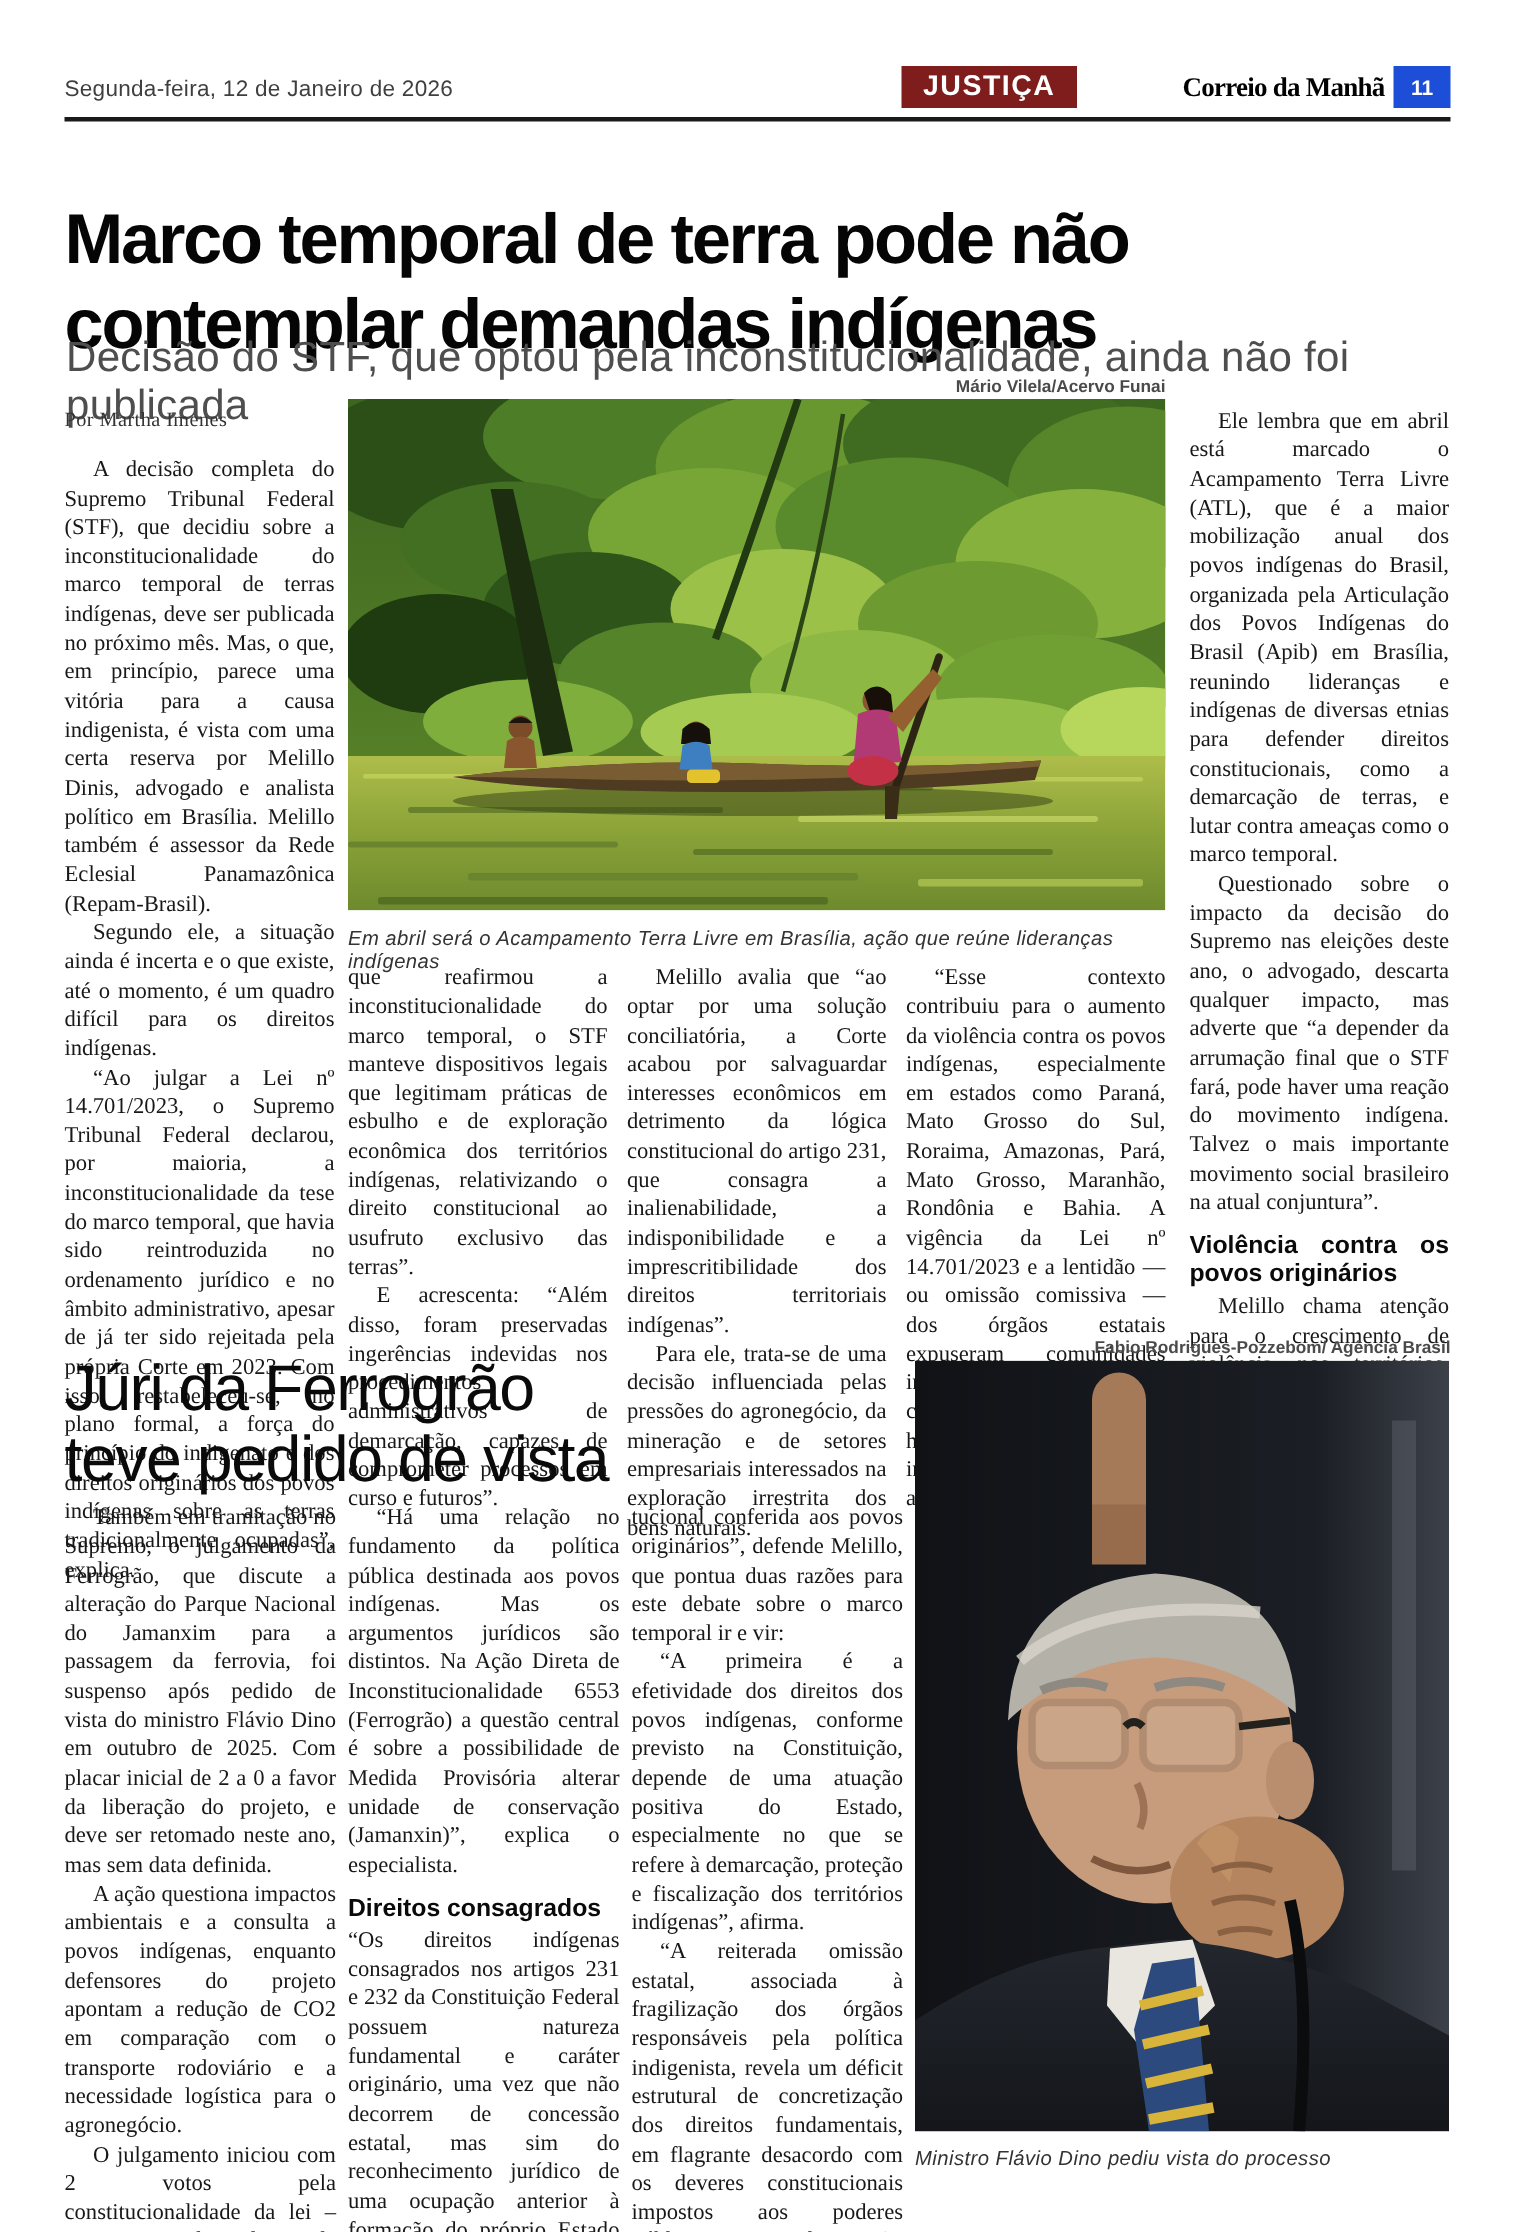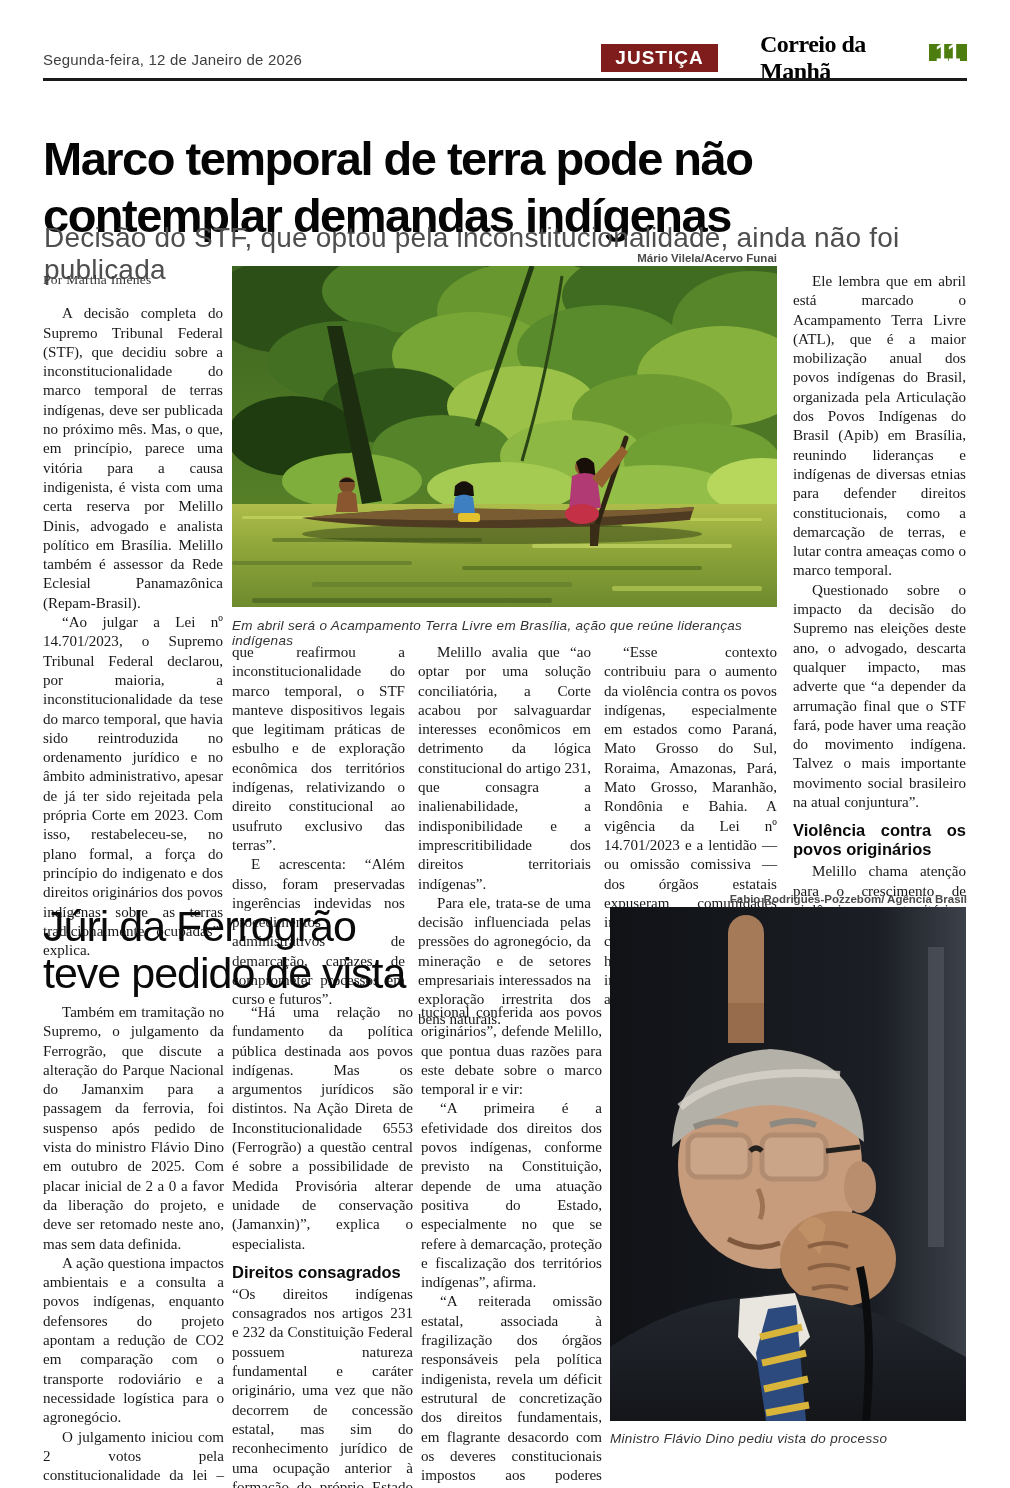--- a/index.html
+++ b/index.html
@@ -5,24 +5,24 @@
   html,body{margin:0;padding:0;background:#ffffff;}
   .page{position:relative;width:1010px;height:1488px;background:#ffffff;overflow:hidden;
         font-family:"Liberation Serif",serif;color:#1b1b1b;}
   
   .date{position:absolute;left:43px;top:51px;font-family:"Liberation Sans",sans-serif;
         font-size:15px;color:#3f3f3f;letter-spacing:.2px;}
   .section-tag{position:absolute;left:601px;top:44px;width:117px;height:28px;background:#7f1d1d;
         color:#fff;font-family:"Liberation Sans",sans-serif;font-weight:bold;font-size:19px;
         display:flex;align-items:center;justify-content:center;letter-spacing:1px;}
   .masthead{position:absolute;left:760px;top:44px;width:163px;height:28px;
-        font-family:"Liberation Serif",serif;font-weight:bold;font-size:24px;color:#000;
+        font-family:"Liberation Serif",serif;font-weight:bold;font-size:18px;color:#000;
         display:flex;align-items:center;justify-content:flex-end;letter-spacing:-.5px;}
-  .page-num{position:absolute;left:929px;top:44px;width:38px;height:17px;background:#4d7c0f;color:#fff;
-        font-family:"Liberation Sans",sans-serif;font-weight:bold;font-size:24px;
+  .page-num{position:absolute;left:929px;top:44px;width:38px;height:28px;background:#1d4ed8;color:#fff;
+        font-family:"Liberation Sans",sans-serif;font-weight:bold;font-size:14px;
         display:flex;align-items:center;justify-content:center;}
   .header-rule{position:absolute;left:43px;top:78px;width:924px;height:3px;background:#1a1a1a;}
   
   .headline{position:absolute;left:43px;top:86px;width:935px;
         font-family:"Liberation Sans",sans-serif;font-weight:bold;font-size:47px;line-height:57px;
         letter-spacing:-1.5px;color:#050505;margin-top:44px;}
   .deck{position:absolute;left:44px;top:222px;width:930px;font-family:"Liberation Sans",sans-serif;
         font-size:28px;color:#4e4e4e;letter-spacing:.2px;}
   
   .body-col{font-size:15.1px;line-height:19.3px;text-align:justify;hyphens:auto;-webkit-hyphens:auto;
@@ -70,20 +70,21 @@
 
   <div class="headline">
     <span>Marco temporal de terra pode não</span><br>
     <span>contemplar demandas indígenas</span>
   </div>
   <div class="deck">Decisão do STF, que optou pela inconstitucionalidade, ainda não foi publicada</div>
 
   <div class="a1-col1 body-col">
     <div class="byline">Por Martha Imenes</div>
     <p>A decisão completa do Supremo Tribunal Federal (STF), que decidiu sobre a inconstitucionalidade do marco temporal de terras indígenas, deve ser publicada no próximo mês. Mas, o que, em princípio, parece uma vitória para a causa indigenista, é vista com uma certa reserva por Melillo Dinis, advogado e analista político em Brasília. Melillo também é assessor da Rede Eclesial Panamazônica (Repam-Brasil).</p>
+    <p>Segundo ele, a situação ainda é incerta e o que existe, até o momento, é um quadro difícil para os direitos indígenas.</p>
     <p>“Ao julgar a Lei nº 14.701/2023, o Supremo Tribunal Federal declarou, por maioria, a inconstitucionalidade da tese do marco temporal, que havia sido reintroduzida no ordenamento jurídico e no âmbito administrativo, apesar de já ter sido rejeitada pela própria Corte em 2023. Com isso, restabeleceu-se, no plano formal, a força do princípio do indigenato e dos direitos originários dos povos indígenas sobre as terras tradicionalmente ocupadas”, explica.</p>
   </div>
 
   <div class="a1-mid">
     <div class="credit a1-credit">Mário Vilela/Acervo Funai</div>
 
     <div class="a1-photo">
       <svg width="545" height="341" viewBox="0 0 545 341">
         <defs>
           <linearGradient id="water" x1="0" y1="0" x2="0" y2="1">

